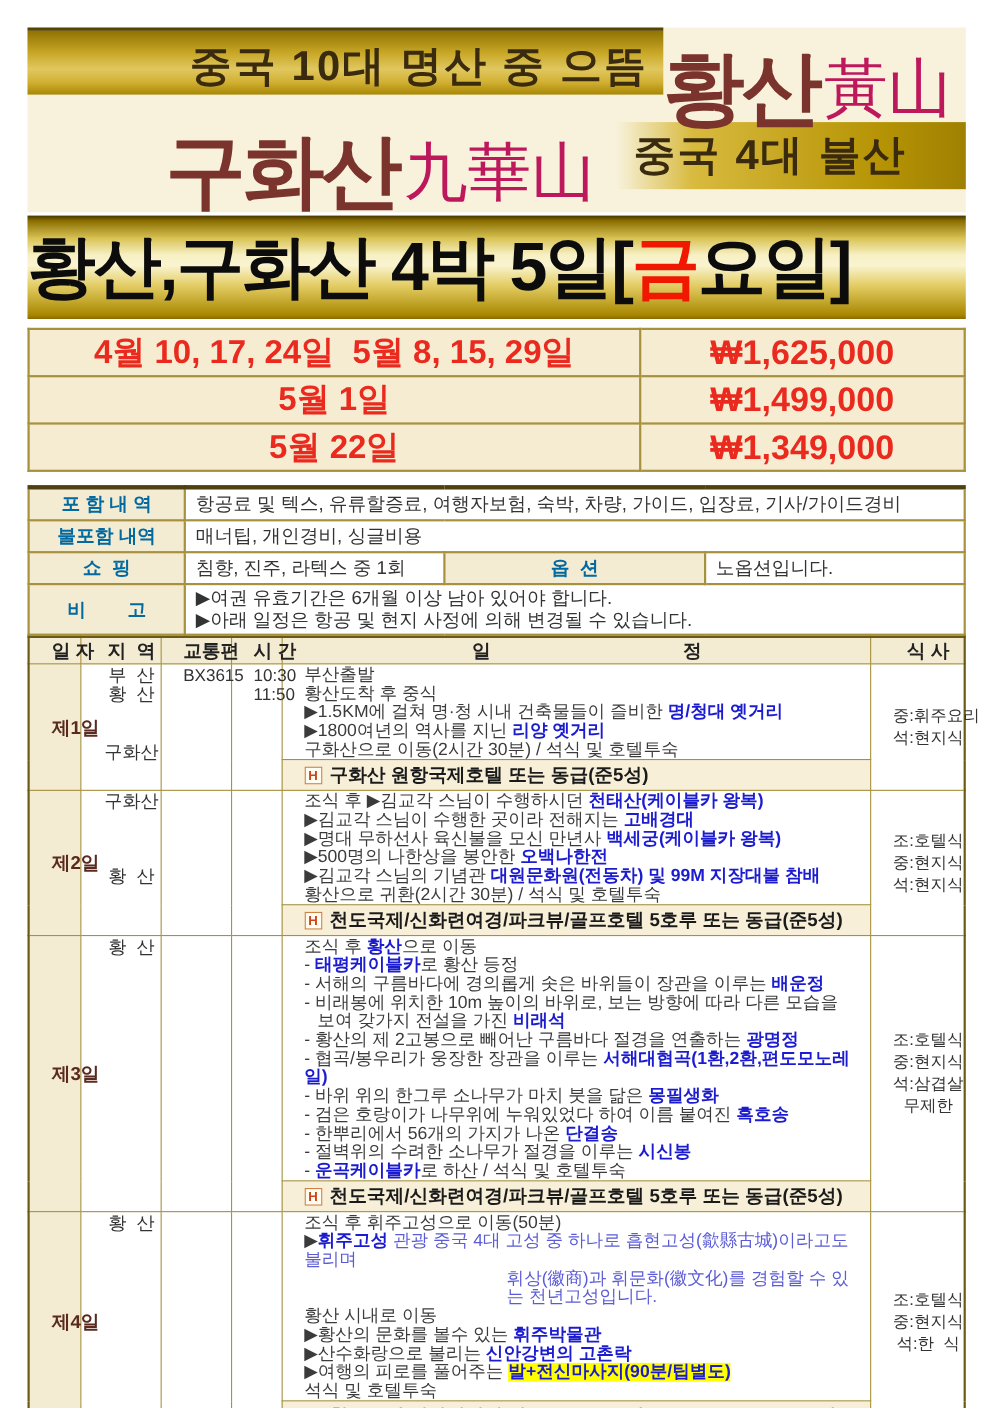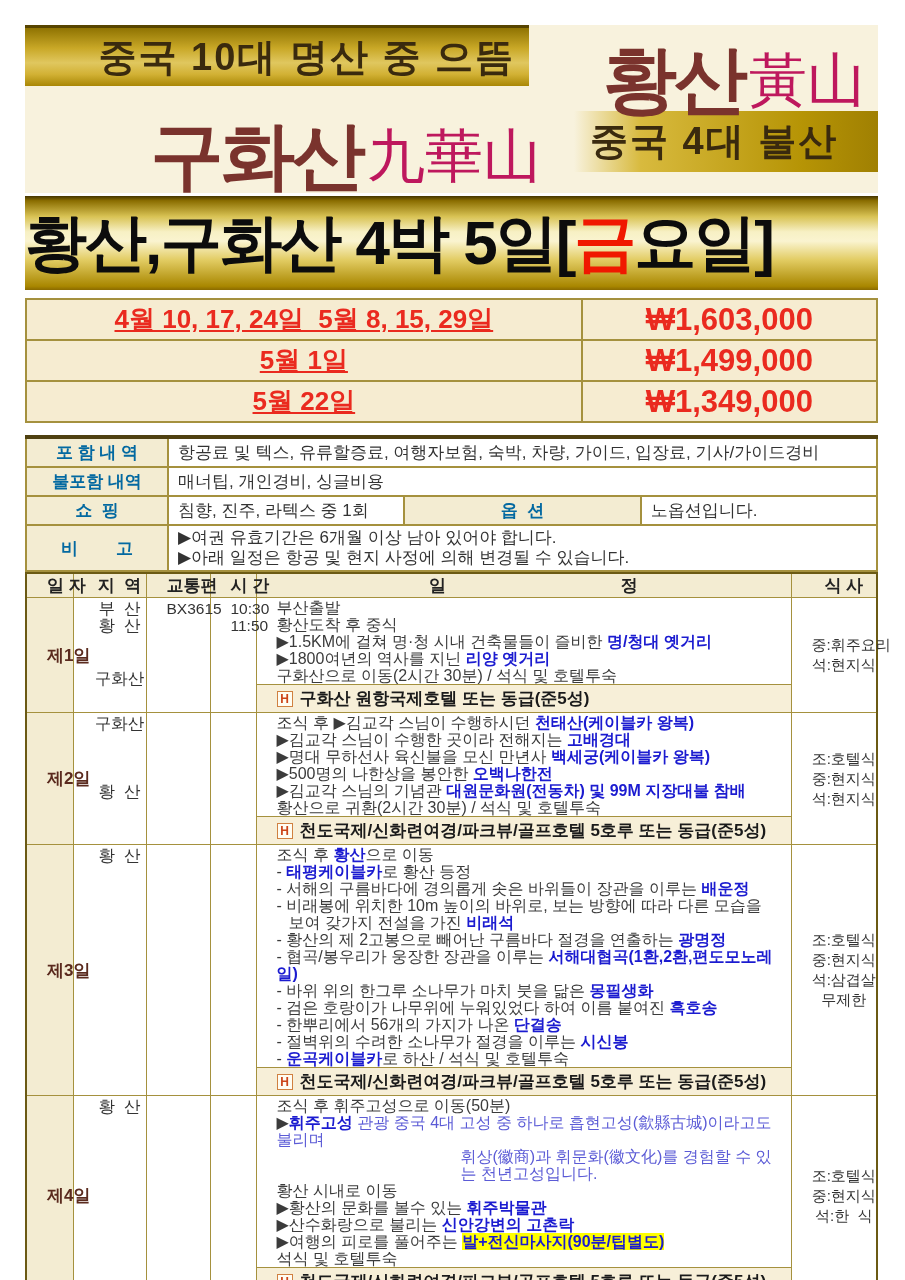--- a/index.html
+++ b/index.html
@@ -1,45 +1,45 @@
 <!DOCTYPE html>
 <html><head>
 <meta charset="utf-8">
 <style>
   * { margin:0; padding:0; box-sizing:border-box; }
   html,body { width:905px; background:#ffffff; font-family:"Liberation Sans","DejaVu Sans",sans-serif; }
   .page { width:905px; height:1280px; padding:25px 27px 0 25px; background:#fff; overflow:hidden; }
 
   
   .banner { position:relative; height:168px; background:#f8f2dd; }
-  .band1 { position:absolute; left:0; top:0; width:504px; height:61px;
+  .band1 { position:absolute; left:0; top:0; width:578px; height:61px;
            border-top:3px solid #574400;
            background:linear-gradient(180deg,#8f7302 0%,#c9a827 35%,#e0c75f 60%,#d2b134 80%,#a98705 100%);
-           display:flex; align-items:center; justify-content:flex-end; padding-right:14px; }
+           display:flex; align-items:flex-end; justify-content:flex-end; padding-right:14px; }
   .band1-text { font-size:38px; font-weight:bold; color:#3a2a0e; letter-spacing:2px; white-space:pre; }
   .big1 { position:absolute; left:578px; top:0; height:112px; display:flex; align-items:center; z-index:1; }
   .big2 { position:absolute; left:125px; top:76px; height:112px; display:flex; align-items:center; z-index:1; }
   .big-kr { font-size:74px; font-weight:bold; color:#7a332d; letter-spacing:-3px; }
   .big-cn { font-size:58px; font-weight:400; color:#be185d; margin-left:4px; font-family:"Liberation Serif","DejaVu Serif",serif; }
-  .band2 { position:absolute; left:549px; right:0; top:86px; height:61px; z-index:0;
+  .band2 { position:absolute; left:535px; right:0; top:86px; height:61px; z-index:0;
            background:linear-gradient(90deg,rgba(248,242,221,0) 0%,#d8ba3e 22%,#b69405 75%,#a08002 100%);
            display:flex; align-items:center; padding-left:16px; }
   .band2-text { font-size:38px; font-weight:bold; color:#3a2a0e; letter-spacing:2px; white-space:pre; }
 
   
   .title-banner { margin-top:3px; height:94px; display:flex; align-items:center; justify-content:flex-start;
       background:linear-gradient(180deg,#443500 0%,#8a6d00 5%,#d9c355 22%,#f7f0c4 38%,#faf4d0 48%,#e2cc63 68%,#a98700 96%,#8a6a00 100%); }
   .title-text { font-size:62px; font-weight:bold; color:#0c0c0c; letter-spacing:-2px; white-space:pre; }
   .title-red { color:#f01800; }
 
   
   .price-table { width:100%; margin-top:8px; border-collapse:collapse; background:#f6ecd1; table-layout:fixed; }
   .price-table td { border:2px solid #a5913e; height:41px; text-align:center; vertical-align:middle;
                     color:#ea2a1f; font-weight:bold; white-space:pre; }
-  .pt-dates { width:65.3%; font-size:26px;text-decoration:underline; }
+  .pt-dates { width:65.3%; font-size:30px; }
   .pt-price { font-size:31px; letter-spacing:0px; }
 
   
   .info-table { width:100%; margin-top:12px; border-collapse:collapse; table-layout:fixed;
                 border:2px solid #6b5a14; border-top:4px solid #4f4010; }
   .info-table td { border:2px solid #a5913e; font-size:17px; vertical-align:middle; }
   .i-lab { background:#f3ecd2; text-align:center; font-weight:bold; color:#0369a1; white-space:pre; }
   .i-val { background:#ffffff; padding:2px 9px; color:#333; }
   .row-a td { height:29px; } .row-b td { height:24px; } .row-c td { height:24px; } .row-d td { height:43px; }
   .note-line { line-height:20px; color:#333; }
@@ -93,21 +93,21 @@
   </div>
 
   <div class="title-banner">
     <span class="title-text"><span>황산,구화산 4박 5일[</span><span class="title-red">금</span><span>요일]</span></span>
   </div>
 
   <table class="price-table">
     <tbody>
       <tr>
         <td class="pt-dates">4월 10, 17, 24일  5월 8, 15, 29일</td>
-        <td class="pt-price">₩1,603,000</td>
+        <td class="pt-price">₩1,625,000</td>
       </tr>
       <tr>
         <td class="pt-dates">5월 1일</td>
         <td class="pt-price">₩1,499,000</td>
       </tr>
       <tr>
         <td class="pt-dates">5월 22일</td>
         <td class="pt-price">₩1,349,000</td>
       </tr>
     </tbody>

